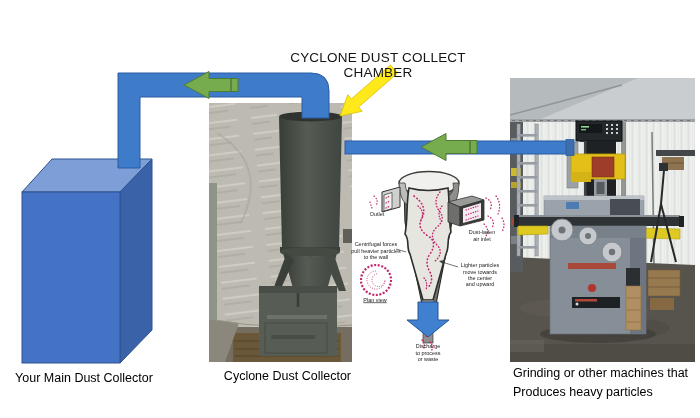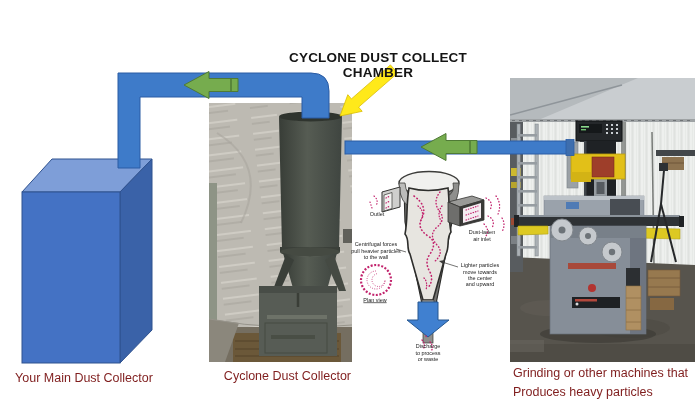--- a/index.html
+++ b/index.html
@@ -2,22 +2,22 @@
 <html><head>
 <meta charset="utf-8">
 <style>
   html,body{margin:0;padding:0;background:#ffffff;}
   .canvas{position:relative;width:700px;height:418px;background:#ffffff;overflow:hidden;
           font-family:"Liberation Sans", sans-serif;}
   .photo{position:absolute;z-index:1;line-height:0;}
   .inset{position:absolute;left:352px;top:162px;width:158px;height:207px;background:#ffffff;z-index:2;line-height:0;}
   .overlay{position:absolute;left:0;top:0;z-index:3;}
   .title{position:absolute;left:265px;top:50px;width:226px;text-align:center;
-         font-size:13.5px;color:#141414;z-index:4;letter-spacing:.2px;font-weight:bold;}
-  .caption{position:absolute;font-size:12.5px;color:#7f1d1d;z-index:4;line-height:19px;}
+         font-size:13.5px;color:#141414;z-index:4;letter-spacing:.2px;}
+  .caption{position:absolute;font-size:12.5px;color:#000000;z-index:4;line-height:19px;}
   .cap-main{left:0;top:369px;width:168px;text-align:center;}
   .cap-cyclone{left:211px;top:367px;width:140px;text-align:right;}
   .cap-grinder{left:505px;top:364px;width:195px;text-align:left;}
   .prelines{white-space:pre-line;margin-left:8px;}
   .ins{position:absolute;font-size:8px;line-height:1.2;color:#222;text-align:center;
        white-space:pre-line;transform:scale(.68);transform-origin:50% 0;z-index:3;}
   .ins-underline{text-decoration:underline;}
 </style>
 </head>
 <body>

